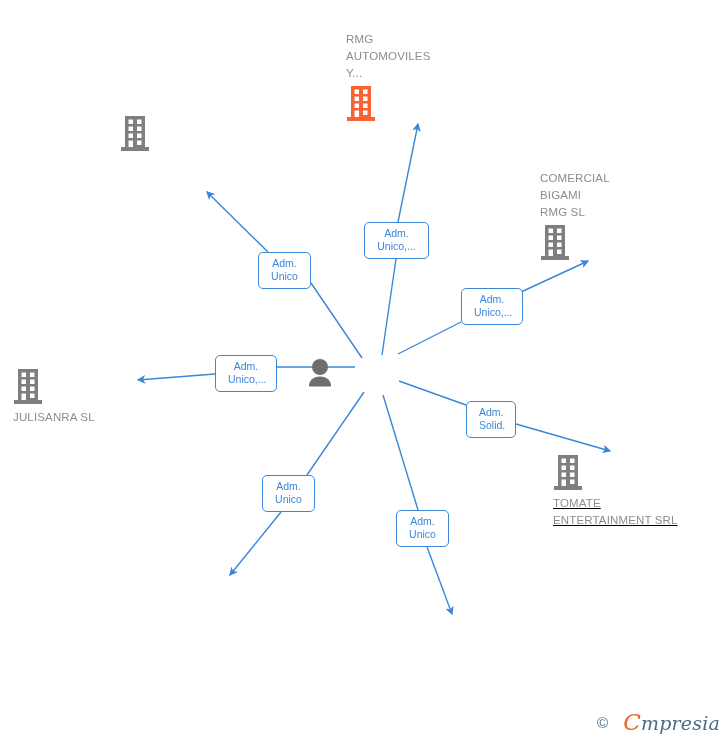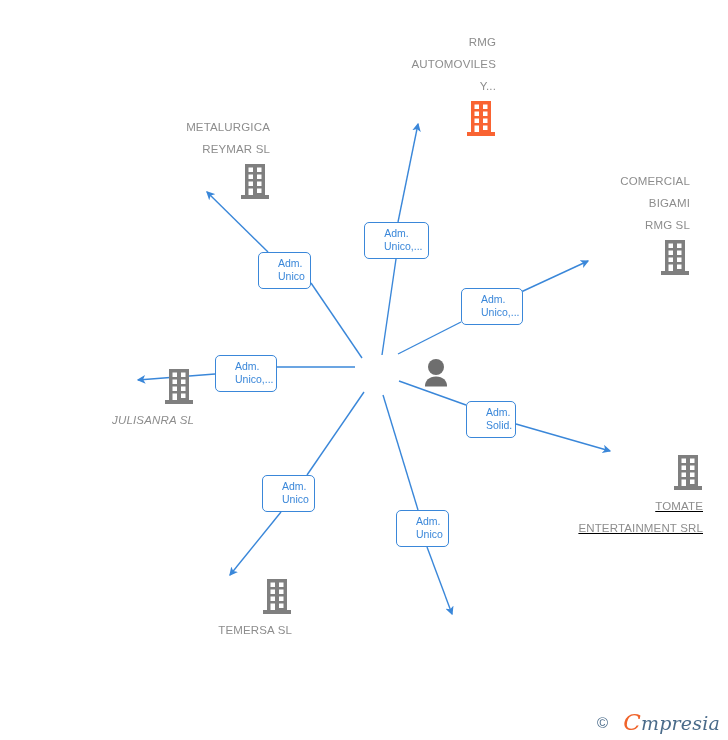--- a/index.html
+++ b/index.html
@@ -16,22 +16,22 @@
     left:0;top:0;
     width:728px;height:740px;
   }
   .edges{position:absolute;left:0;top:0;width:728px;height:740px;}
 
   
   .node{
     position:absolute;
     width:150px;
     margin-left:-75px;       
-    text-align:right;
-    line-height:22px;
+    text-align:left;
+    line-height:17px;
   }
   .node .label{
     display:block;
     font-size:11.5px;
     color:#8d8d8d;
     letter-spacing:.15px;
     white-space:pre-line;
   }
   .node .glyph{
     display:block;
@@ -47,21 +47,21 @@
   
   .elabel{
     position:absolute;
     box-sizing:border-box;
     border:1.3px solid #3a87d9;
     border-radius:5px;
     background:#ffffff;
     color:#3a87d9;
     font-size:10.5px;
     line-height:13px;
-    padding:4px 19px 5px;
+    padding:4px 12px 5px;
     text-align:center;
     white-space:pre-line;
     min-width:48px;
   }
 
   
   #watermark{
     position:absolute;
     right:8px;bottom:6px;
     display:flex;
@@ -157,22 +157,20 @@
         <rect x="17" y="10.5" width="4.5" height="4.5" fill="#ffffff"></rect>
         <rect x="8.5" y="17.5" width="4.5" height="4.5" fill="#ffffff"></rect>
         <rect x="17" y="17.5" width="4.5" height="4.5" fill="#ffffff"></rect>
         <rect x="8.5" y="24.5" width="4.5" height="6.5" fill="#ffffff"></rect>
         <rect x="17" y="24.5" width="4.5" height="4.5" fill="#ffffff"></rect>
       </svg>
     </span>
   </div>
 
   <div class="node company title-top" style="left:195px;top:116px;">
-    <span class="label">METALURGICA
-REYMAR SL</span>
     <span class="glyph">
       <svg viewBox="0 0 30 36" xmlns="http://www.w3.org/2000/svg" aria-hidden="true">
         <rect x="5" y="0" width="20" height="31" fill="#7f7f7f"></rect>
         <rect x="1" y="31" width="28" height="4" fill="#7f7f7f"></rect>
         <rect x="8.5" y="3.5" width="4.5" height="4.5" fill="#ffffff"></rect>
         <rect x="17" y="3.5" width="4.5" height="4.5" fill="#ffffff"></rect>
         <rect x="8.5" y="10.5" width="4.5" height="4.5" fill="#ffffff"></rect>
         <rect x="17" y="10.5" width="4.5" height="4.5" fill="#ffffff"></rect>
         <rect x="8.5" y="17.5" width="4.5" height="4.5" fill="#ffffff"></rect>
         <rect x="17" y="17.5" width="4.5" height="4.5" fill="#ffffff"></rect>
@@ -195,21 +193,21 @@
         <rect x="8.5" y="10.5" width="4.5" height="4.5" fill="#ffffff"></rect>
         <rect x="17" y="10.5" width="4.5" height="4.5" fill="#ffffff"></rect>
         <rect x="8.5" y="17.5" width="4.5" height="4.5" fill="#ffffff"></rect>
         <rect x="17" y="17.5" width="4.5" height="4.5" fill="#ffffff"></rect>
         <rect x="8.5" y="24.5" width="4.5" height="6.5" fill="#ffffff"></rect>
         <rect x="17" y="24.5" width="4.5" height="4.5" fill="#ffffff"></rect>
       </svg>
     </span>
   </div>
 
-  <div class="node company title-bottom" style="left:119px;top:369px;font-style:italic;">
+  <div class="node company title-bottom" style="left:88px;top:369px;">
     <span class="glyph">
       <svg viewBox="0 0 30 36" xmlns="http://www.w3.org/2000/svg" aria-hidden="true">
         <rect x="5" y="0" width="20" height="31" fill="#7f7f7f"></rect>
         <rect x="1" y="31" width="28" height="4" fill="#7f7f7f"></rect>
         <rect x="8.5" y="3.5" width="4.5" height="4.5" fill="#ffffff"></rect>
         <rect x="17" y="3.5" width="4.5" height="4.5" fill="#ffffff"></rect>
         <rect x="8.5" y="10.5" width="4.5" height="4.5" fill="#ffffff"></rect>
         <rect x="17" y="10.5" width="4.5" height="4.5" fill="#ffffff"></rect>
         <rect x="8.5" y="17.5" width="4.5" height="4.5" fill="#ffffff"></rect>
         <rect x="17" y="17.5" width="4.5" height="4.5" fill="#ffffff"></rect>
@@ -232,37 +230,20 @@
         <rect x="8.5" y="17.5" width="4.5" height="4.5" fill="#ffffff"></rect>
         <rect x="17" y="17.5" width="4.5" height="4.5" fill="#ffffff"></rect>
         <rect x="8.5" y="24.5" width="4.5" height="6.5" fill="#ffffff"></rect>
         <rect x="17" y="24.5" width="4.5" height="4.5" fill="#ffffff"></rect>
       </svg>
     </span>
     <span class="label">TOMATE
 ENTERTAINMENT SRL</span>
   </div>
 
-  <div class="node company title-bottom" style="left:217px;top:579px;">
-    <span class="glyph">
-      <svg viewBox="0 0 30 36" xmlns="http://www.w3.org/2000/svg" aria-hidden="true">
-        <rect x="5" y="0" width="20" height="31" fill="#7f7f7f"></rect>
-        <rect x="1" y="31" width="28" height="4" fill="#7f7f7f"></rect>
-        <rect x="8.5" y="3.5" width="4.5" height="4.5" fill="#ffffff"></rect>
-        <rect x="17" y="3.5" width="4.5" height="4.5" fill="#ffffff"></rect>
-        <rect x="8.5" y="10.5" width="4.5" height="4.5" fill="#ffffff"></rect>
-        <rect x="17" y="10.5" width="4.5" height="4.5" fill="#ffffff"></rect>
-        <rect x="8.5" y="17.5" width="4.5" height="4.5" fill="#ffffff"></rect>
-        <rect x="17" y="17.5" width="4.5" height="4.5" fill="#ffffff"></rect>
-        <rect x="8.5" y="24.5" width="4.5" height="6.5" fill="#ffffff"></rect>
-        <rect x="17" y="24.5" width="4.5" height="4.5" fill="#ffffff"></rect>
-      </svg>
-    </span>
-    <span class="label">TEMERSA SL</span>
-  </div>
 
 
   <div class="node person title-bottom" style="left:378px;top:357px;">
     <span class="glyph">
       <svg viewBox="0 0 34 34" xmlns="http://www.w3.org/2000/svg" aria-hidden="true">
         <circle cx="17" cy="10" r="8" fill="#6e6e6e"></circle>
         <path d="M17 19.5c-7 0-11 4.4-11 9.2 0 .8 0 .8 0 .8h22s0 0 0-.8c0-4.8-4-9.2-11-9.2z" fill="#6e6e6e"></path>
       </svg>
     </span>
   </div>

